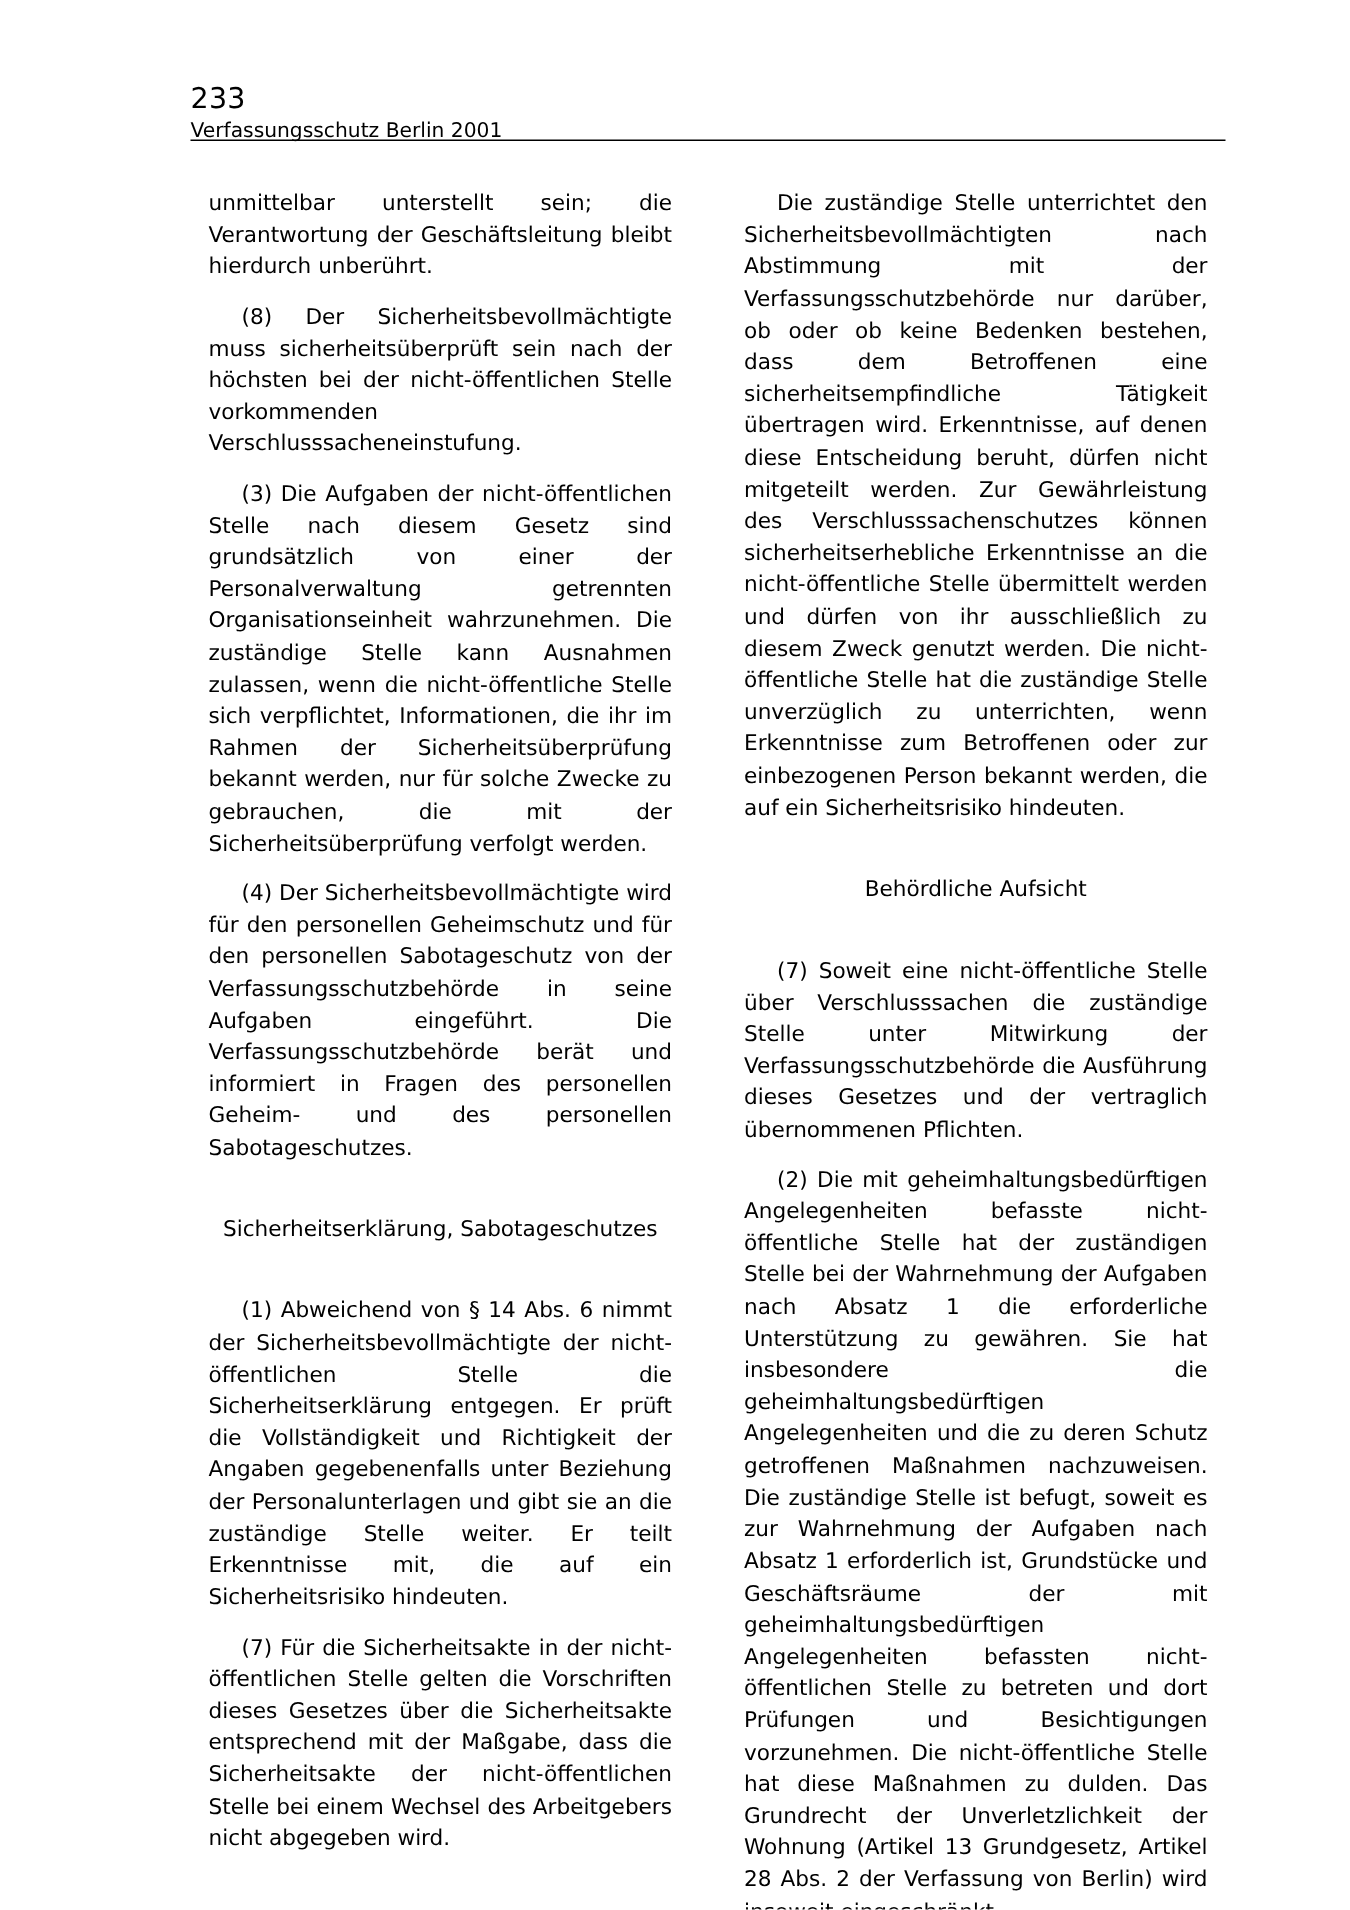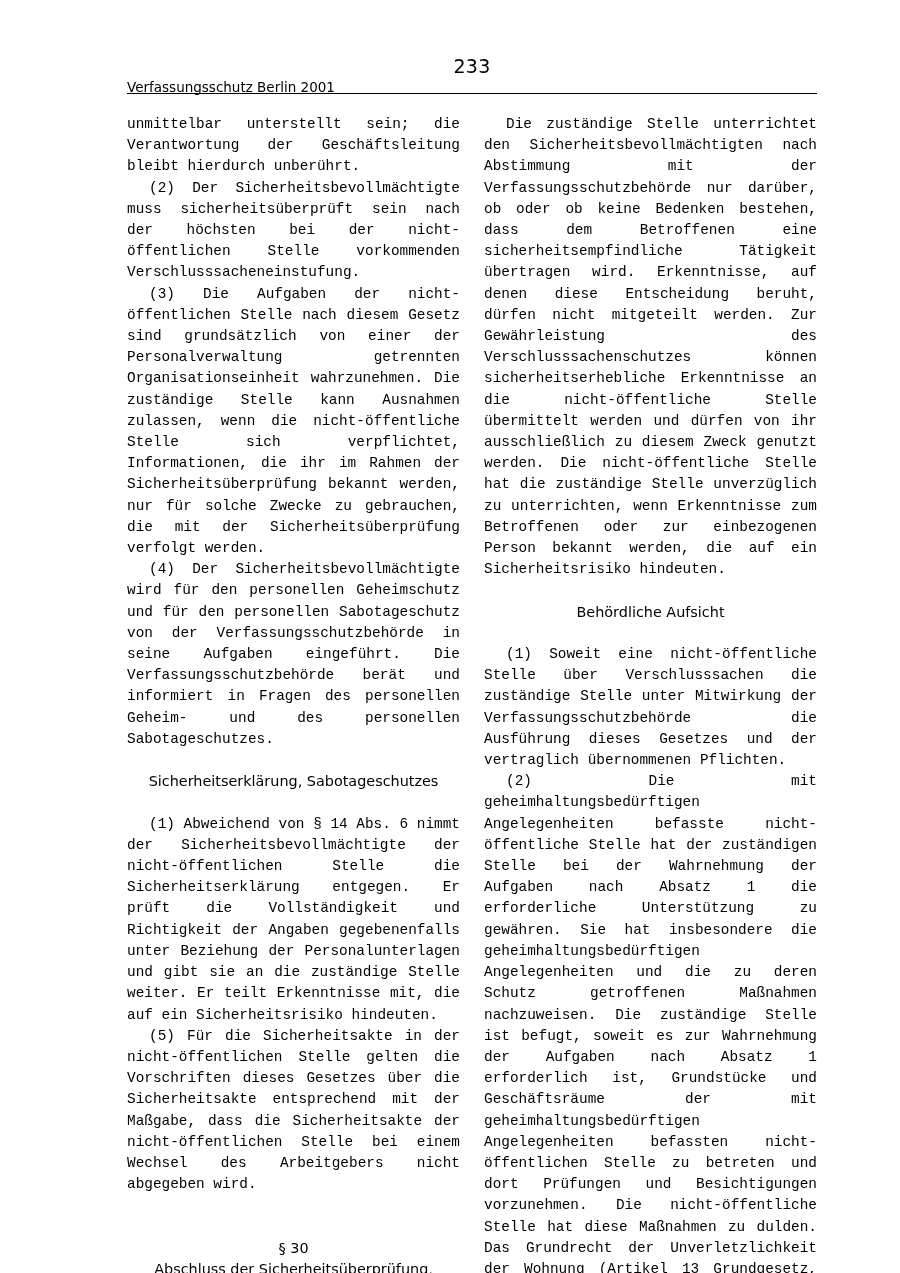--- a/index.html
+++ b/index.html
@@ -24,21 +24,21 @@
   }
 
   
   .header {
     position: absolute;
     left: 127px;
     top: 55px;
     width: 690px;
   }
   .page-number {
-    text-align: center;
+    text-align: left;
     font-size: 19px;
     line-height: 22px;
     letter-spacing: 0.2px;
   }
   .header-row {
     position: relative;
     height: 22px;
     text-align: right;
   }
   .header-title {
@@ -66,27 +66,26 @@
     width: 690px;
     display: flex;
     gap: 24px;
   }
   .col {
     width: 333px;
     flex: 0 0 333px;
   }
 
   p.body {
-    margin: 0;
+    margin: 12px;
     font-size: 14.4px;
     line-height: 21.2px;
     text-align: justify;
     text-justify: inter-word;
     hyphens: none;
-    font-family: Liberation Mono, monospace;
   }
   p.body.indent {
     text-indent: 22px;
   }
 
   .sec-head {
     margin: 0;
     text-align: center;
     font-size: 14.4px;
     line-height: 21.2px;
@@ -105,56 +104,56 @@
     </div>
   </div>
   <div class="header-rule"></div>
 
   <div class="columns">
 
     <div class="col">
 
       <p class="body">unmittelbar unterstellt sein; die Verantwortung der Geschäftsleitung bleibt hierdurch unberührt.</p>
 
-      <p class="body indent">(2) Der Sicherheitsbevollmächtigte muss sicherheitsüberprüft sein nach der höchsten bei der nicht-öffentlichen Stelle vorkommenden Verschlusssacheneinstufung.</p>
+      <p class="body indent">(8) Der Sicherheitsbevollmächtigte muss sicherheitsüberprüft sein nach der höchsten bei der nicht-öffentlichen Stelle vorkommenden Verschlusssacheneinstufung.</p>
 
       <p class="body indent">(3) Die Aufgaben der nicht-öffentlichen Stelle nach diesem Gesetz sind grundsätzlich von einer der Personalverwaltung getrennten Organisationseinheit wahrzunehmen. Die zuständige Stelle kann Ausnahmen zulassen, wenn die nicht-öffentliche Stelle sich verpflichtet, Informationen, die ihr im Rahmen der Sicherheitsüberprüfung bekannt werden, nur für solche Zwecke zu gebrauchen, die mit der Sicherheitsüberprüfung verfolgt werden.</p>
 
       <p class="body indent">(4) Der Sicherheitsbevollmächtigte wird für den personellen Geheimschutz und für den personellen Sabotageschutz von der Verfassungsschutzbehörde in seine Aufgaben eingeführt. Die Verfassungsschutzbehörde berät und informiert in Fragen des personellen Geheim- und des personellen Sabotageschutzes.</p>
 
       <div class="blank-line"></div>
 
       <p class="sec-head">Sicherheitserklärung, Sabotageschutzes</p>
 
       <div class="blank-line"></div>
 
       <p class="body indent">(1) Abweichend von § 14 Abs. 6 nimmt der Sicherheitsbevollmächtigte der nicht-öffentlichen Stelle die Sicherheitserklärung entgegen. Er prüft die Vollständigkeit und Richtigkeit der Angaben gegebenenfalls unter Beziehung der Personalunterlagen und gibt sie an die zuständige Stelle weiter. Er teilt Erkenntnisse mit, die auf ein Sicherheitsrisiko hindeuten.</p>
 
-      <p class="body indent">(5) Für die Sicherheitsakte in der nicht-öffentlichen Stelle gelten die Vorschriften dieses Gesetzes über die Sicherheitsakte entsprechend mit der Maßgabe, dass die Sicherheitsakte der nicht-öffentlichen Stelle bei einem Wechsel des Arbeitgebers nicht abgegeben wird.</p>
+      <p class="body indent">(7) Für die Sicherheitsakte in der nicht-öffentlichen Stelle gelten die Vorschriften dieses Gesetzes über die Sicherheitsakte entsprechend mit der Maßgabe, dass die Sicherheitsakte der nicht-öffentlichen Stelle bei einem Wechsel des Arbeitgebers nicht abgegeben wird.</p>
 
       <div class="blank-line"></div>
       <div class="blank-line"></div>
 
       <p class="sec-head">§ 30</p>
       <p class="sec-head">Abschluss der Sicherheitsüberprüfung,</p>
       <p class="sec-head">Weitergabe von Erkenntnissen</p>
 
     </div>
 
     <div class="col">
 
       <p class="body indent">Die zuständige Stelle unterrichtet den Sicherheitsbevollmächtigten nach Abstimmung mit der Verfassungsschutzbehörde nur darüber, ob oder ob keine Bedenken bestehen, dass dem Betroffenen eine sicherheitsempfindliche Tätigkeit übertragen wird. Erkenntnisse, auf denen diese Entscheidung beruht, dürfen nicht mitgeteilt werden. Zur Gewährleistung des Verschlusssachenschutzes können sicherheitserhebliche Erkenntnisse an die nicht-öffentliche Stelle übermittelt werden und dürfen von ihr ausschließlich zu diesem Zweck genutzt werden. Die nicht-öffentliche Stelle hat die zuständige Stelle unverzüglich zu unterrichten, wenn Erkenntnisse zum Betroffenen oder zur einbezogenen Person bekannt werden, die auf ein Sicherheitsrisiko hindeuten.</p>
 
       <div class="blank-line"></div>
 
       <p class="sec-head">Behördliche Aufsicht</p>
 
       <div class="blank-line"></div>
 
-      <p class="body indent">(1) Soweit eine nicht-öffentliche Stelle über Verschlusssachen die zuständige Stelle unter Mitwirkung der Verfassungsschutzbehörde die Ausführung dieses Gesetzes und der vertraglich übernommenen Pflichten.</p>
+      <p class="body indent">(7) Soweit eine nicht-öffentliche Stelle über Verschlusssachen die zuständige Stelle unter Mitwirkung der Verfassungsschutzbehörde die Ausführung dieses Gesetzes und der vertraglich übernommenen Pflichten.</p>
 
       <p class="body indent">(2) Die mit geheimhaltungsbedürftigen Angelegenheiten befasste nicht-öffentliche Stelle hat der zuständigen Stelle bei der Wahrnehmung der Aufgaben nach Absatz 1 die erforderliche Unterstützung zu gewähren. Sie hat insbesondere die geheimhaltungsbedürftigen Angelegenheiten und die zu deren Schutz getroffenen Maßnahmen nachzuweisen. Die zuständige Stelle ist befugt, soweit es zur Wahrnehmung der Aufgaben nach Absatz 1 erforderlich ist, Grundstücke und Geschäftsräume der mit geheimhaltungsbedürftigen Angelegenheiten befassten nicht-öffentlichen Stelle zu betreten und dort Prüfungen und Besichtigungen vorzunehmen. Die nicht-öffentliche Stelle hat diese Maßnahmen zu dulden. Das Grundrecht der Unverletzlichkeit der Wohnung (Artikel 13 Grundgesetz, Artikel 28 Abs. 2 der Verfassung von Berlin) wird insoweit eingeschränkt.</p>
 
       <div class="blank-line"></div>
 
 
     </div>
 
   </div>
 </div>

